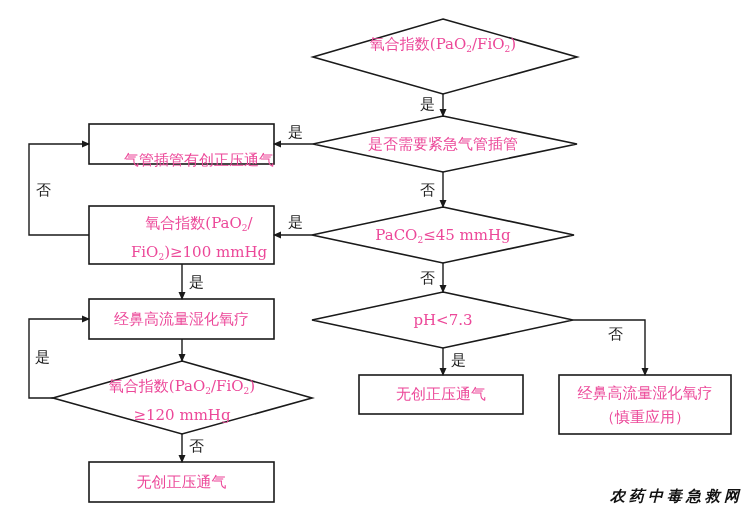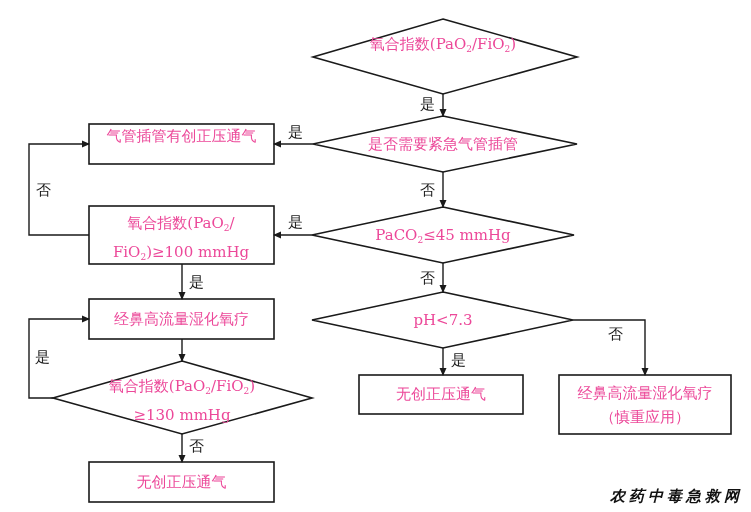--- a/index.html
+++ b/index.html
@@ -59,36 +59,36 @@
 </div>
 
 <div class="node-text" style="left:343px; top:223px; width:200px;">
   <span>PaCO</span><sub>2</sub><span>≤45 mmHg</span>
 </div>
 
 <div class="node-text" style="left:343px; top:308px; width:200px;">
   <span>pH&lt;7.3</span>
 </div>
 
-<div class="node-text" style="left:89px; top:124px; width:185px;">
+<div class="node-text" style="left:89px; top:148px; width:185px;text-align:right;">
   <span>气管插管有创正压通气</span>
 </div>
 
-<div class="node-text" style="left:85px; top:211px; width:192px;">
+<div class="node-text" style="left:103px; top:211px; width:192px;">
   <span>氧合指数(PaO</span><sub>2</sub><span>/</span><br>
   <span>FiO</span><sub>2</sub><span>)≥100 mmHg</span>
 </div>
 
 <div class="node-text" style="left:89px; top:307px; width:185px;">
   <span>经鼻高流量湿化氧疗</span>
 </div>
 
 <div class="node-text" style="left:82px; top:374px; width:200px;">
   <span>氧合指数(PaO</span><sub>2</sub><span>/FiO</span><sub>2</sub><span>)</span><br>
-  <span>≥130 mmHg</span>
+  <span>≥120 mmHg</span>
 </div>
 
 <div class="node-text" style="left:89px; top:470px; width:185px;">
   <span>无创正压通气</span>
 </div>
 
 <div class="node-text" style="left:359px; top:382px; width:164px;">
   <span>无创正压通气</span>
 </div>
 

